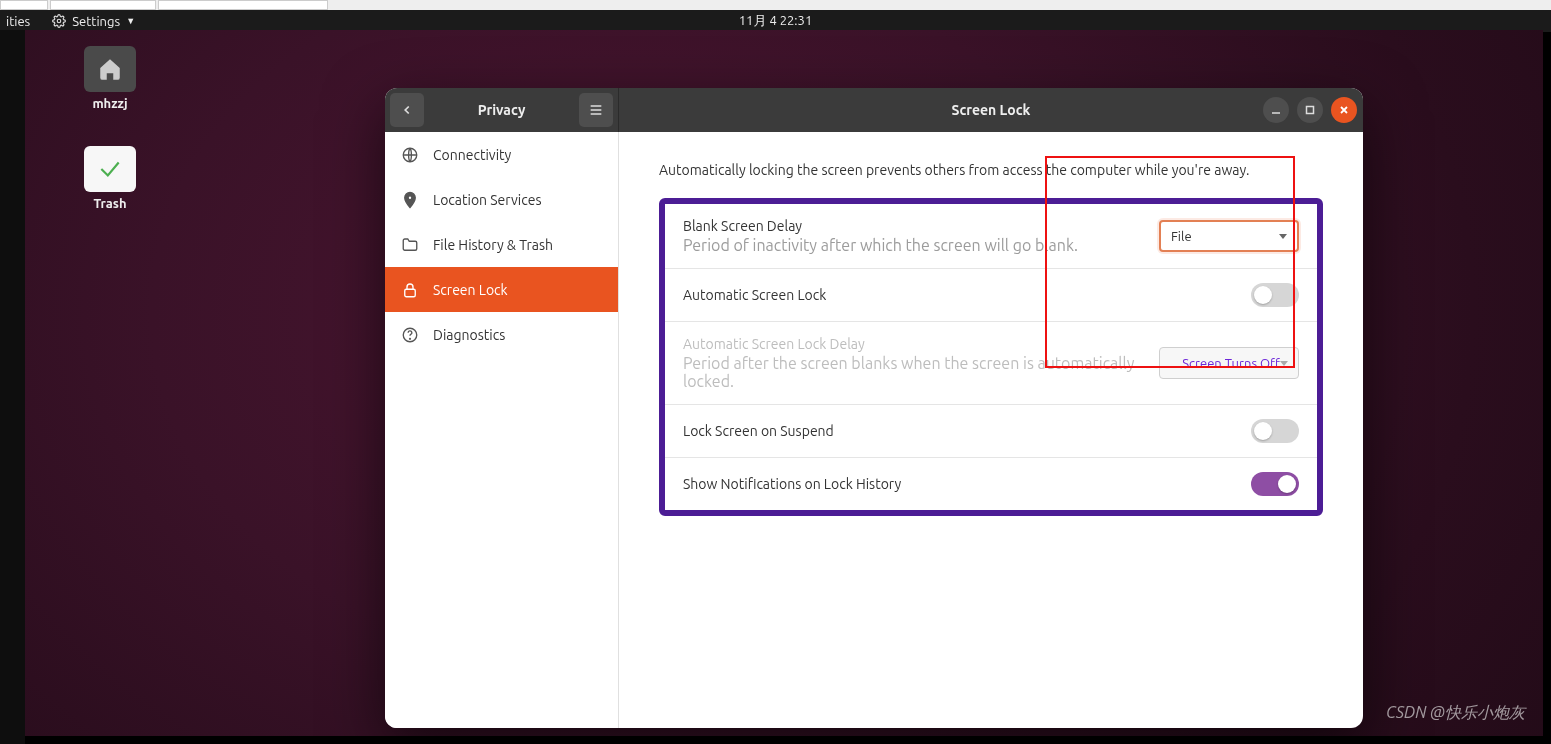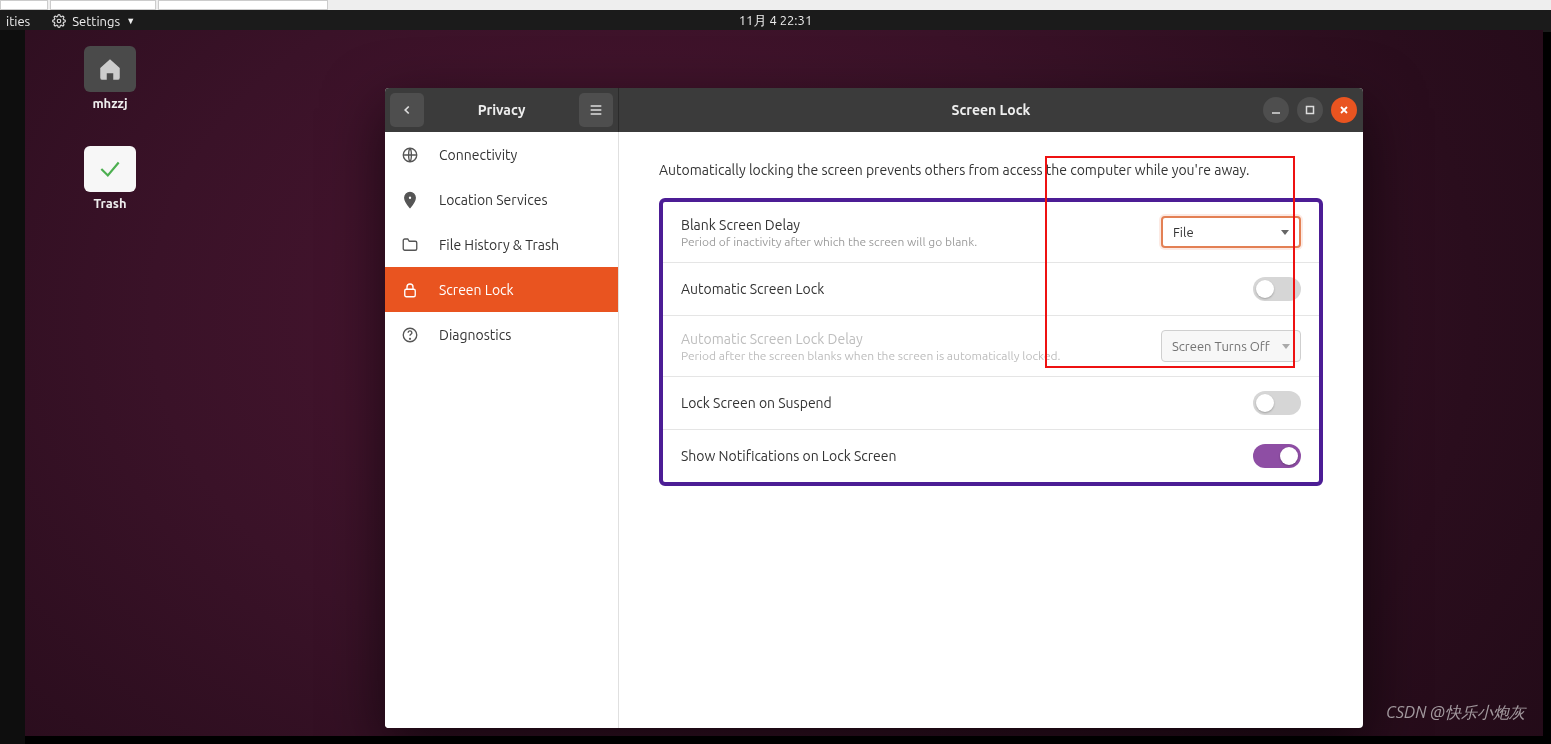--- a/index.html
+++ b/index.html
@@ -35,57 +35,57 @@
   
   .desktop-icon { position:absolute; width:90px; text-align:center; color:#eee; font-size:13px;font-weight:bold;}
   .desktop-icon .tile { width:52px; height:46px; margin:0 auto 4px; border-radius:6px; display:flex; align-items:center; justify-content:center; }
   .folder-tile{ background:#4a4a4a;}
   .trash-tile{ background:#f7f7f7;}
   .desktop-icon svg{ width:26px; height:26px;}
 
   
   .window {
     position: absolute; left: 360px; top: 58px; width: 978px; height: 640px;
-    background: #fff; border-radius: 4px; overflow: hidden;
+    background: #fff; border-radius: 12px; overflow: hidden;
     box-shadow: 0 20px 60px rgba(0,0,0,.6);
     display:flex; flex-direction:column;
   }
   .titlebar {
     height: 44px; background: #3b3b3b; color: #eee; display:flex; align-items:stretch;
   }
   .tb-left { width: 234px; display:flex; align-items:center; border-right:1px solid #2b2b2b;}
   .tb-right { flex:1; display:flex; align-items:center; justify-content:center; position:relative;}
   .tb-btn { width:34px; height:34px; margin:5px; border-radius:5px; background:#4e4e4e; display:flex; align-items:center; justify-content:center; color:#ddd; cursor:pointer;}
   .tb-title-left { flex:1; text-align:center; font-weight:600; font-size:14px;}
   .tb-title-right { font-weight:600; font-size:14px;}
   .win-controls{ position:absolute; right:6px; top:0; bottom:0; display:flex; align-items:center; gap:8px;}
   .win-ctrl{ width:26px; height:26px; border-radius:50%; background:#4e4e4e; display:flex; align-items:center; justify-content:center; color:#ddd; cursor:pointer; font-size:12px;}
   .win-ctrl.close{ background:#e95420; color:#fff;}
 
   .win-body{ flex:1; display:flex; min-height:0;}
   .sidebar { width:234px; border-right:1px solid #e0e0e0; background:#fff; }
-  .side-item{ height:45px; display:flex; align-items:center; gap:20px; padding:0 16px; font-size:14px; color:#333; cursor:pointer;}
+  .side-item{ height:45px; display:flex; align-items:center; gap:14px; padding:0 16px; font-size:14px; color:#333; cursor:pointer;}
   .side-item.active{ background:#e95420; color:#fff;}
   .side-item svg{ width:18px; height:18px; flex-shrink:0;}
   .side-item.active svg{ stroke:#fff; fill:none;}
   .side-item:not(.active) svg{ stroke:#555; fill:none;}
 
   .content{ flex:1; padding:28px 40px 24px 40px; overflow:auto; font-size:14px; color:#333;}
   .content-intro{ line-height:1.45; margin-bottom:18px;}
-  .settings-list{ border:4px solid #4c1d95; border-radius:6px; overflow:visible;}
+  .settings-list{ border:6px solid #4c1d95; border-radius:6px; overflow:visible;}
   .row{ padding:14px 18px; display:flex; align-items:center; gap:16px; border-top:1px solid #e5e5e5;}
   .row:first-child{ border-top:none;}
   .row .labels{ flex:1;}
   .row .title{ font-size:14px;}
-  .row .sub{ font-size:12px; color:#9c9c9c; margin-top:2px;}
+  .row .sub{ font-size:16px; color:#9c9c9c; margin-top:2px;}
   .row.disabled .title, .row.disabled .sub{ color:#bdbdbd;}
 
   .dropdown{ min-width:140px; height:32px; border:1px solid #cfcfcf; border-radius:4px; background:#fff; display:flex; align-items:center; justify-content:space-between; padding:0 10px; font-size:13px; cursor:pointer;}
   .dropdown.highlight{ border:2px solid #e38054; box-shadow:0 0 0 2px rgba(233,84,32,.12);}
-  .dropdown.disabled{ color:#737373; background:#f7f7f7;}
+  .dropdown.disabled{ color:#6d28d9; background:#f7f7f7;justify-content:flex-end;}
   .caret{ width:0; height:0; border-left:4px solid transparent; border-right:4px solid transparent; border-top:5px solid #666;}
 
   .switch{ width:48px; height:24px; border-radius:12px; background:#d6d6d6; position:relative; cursor:pointer;}
   .switch .knob{ position:absolute; top:3px; left:3px; width:18px; height:18px; border-radius:50%; background:#fff; box-shadow:0 1px 2px rgba(0,0,0,.25);}
   .switch.on{ background:#8e4ea4;}
   .switch.on .knob{ left:auto; right:3px;}
 
   
   .annotation{ position:absolute; border:2px solid #e11; pointer-events:none;}
 
@@ -253,21 +253,21 @@
             <div class="labels">
               <div class="title">Lock Screen on Suspend</div>
             </div>
             <div class="switch">
                 <div class="knob"></div>
               </div>
           </div>
 
           <div class="row">
             <div class="labels">
-              <div class="title">Show Notifications on Lock Screen</div>
+              <div class="title">Show Notifications on Lock History</div>
             </div>
             <div class="switch on">
                 <div class="knob"></div>
               </div>
           </div>
 
         </div>
       </div>
     </div>
   </div>

